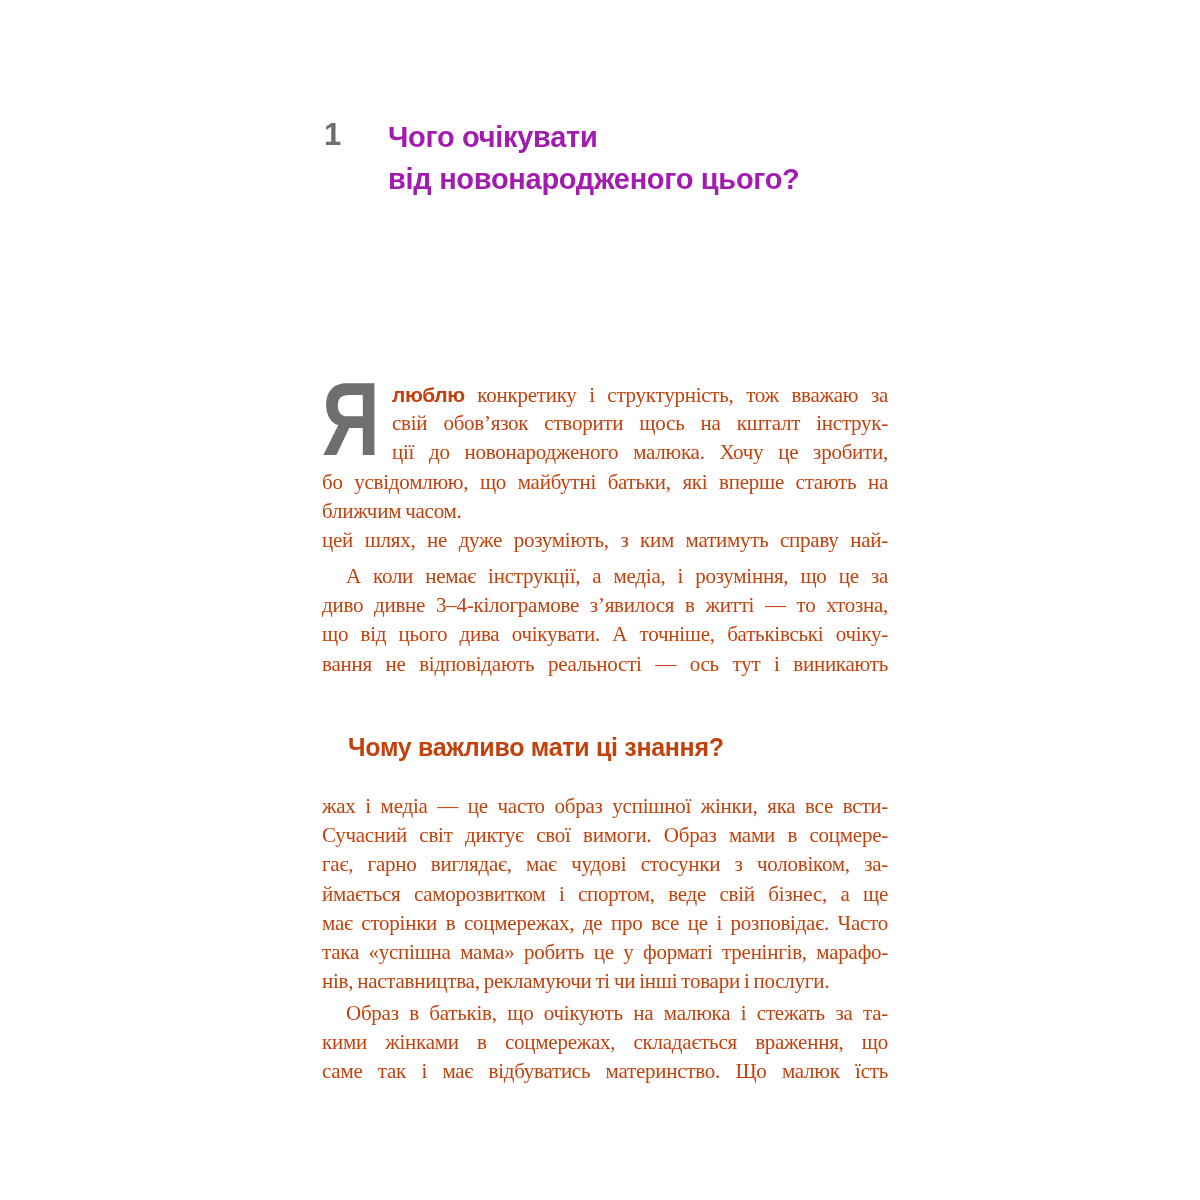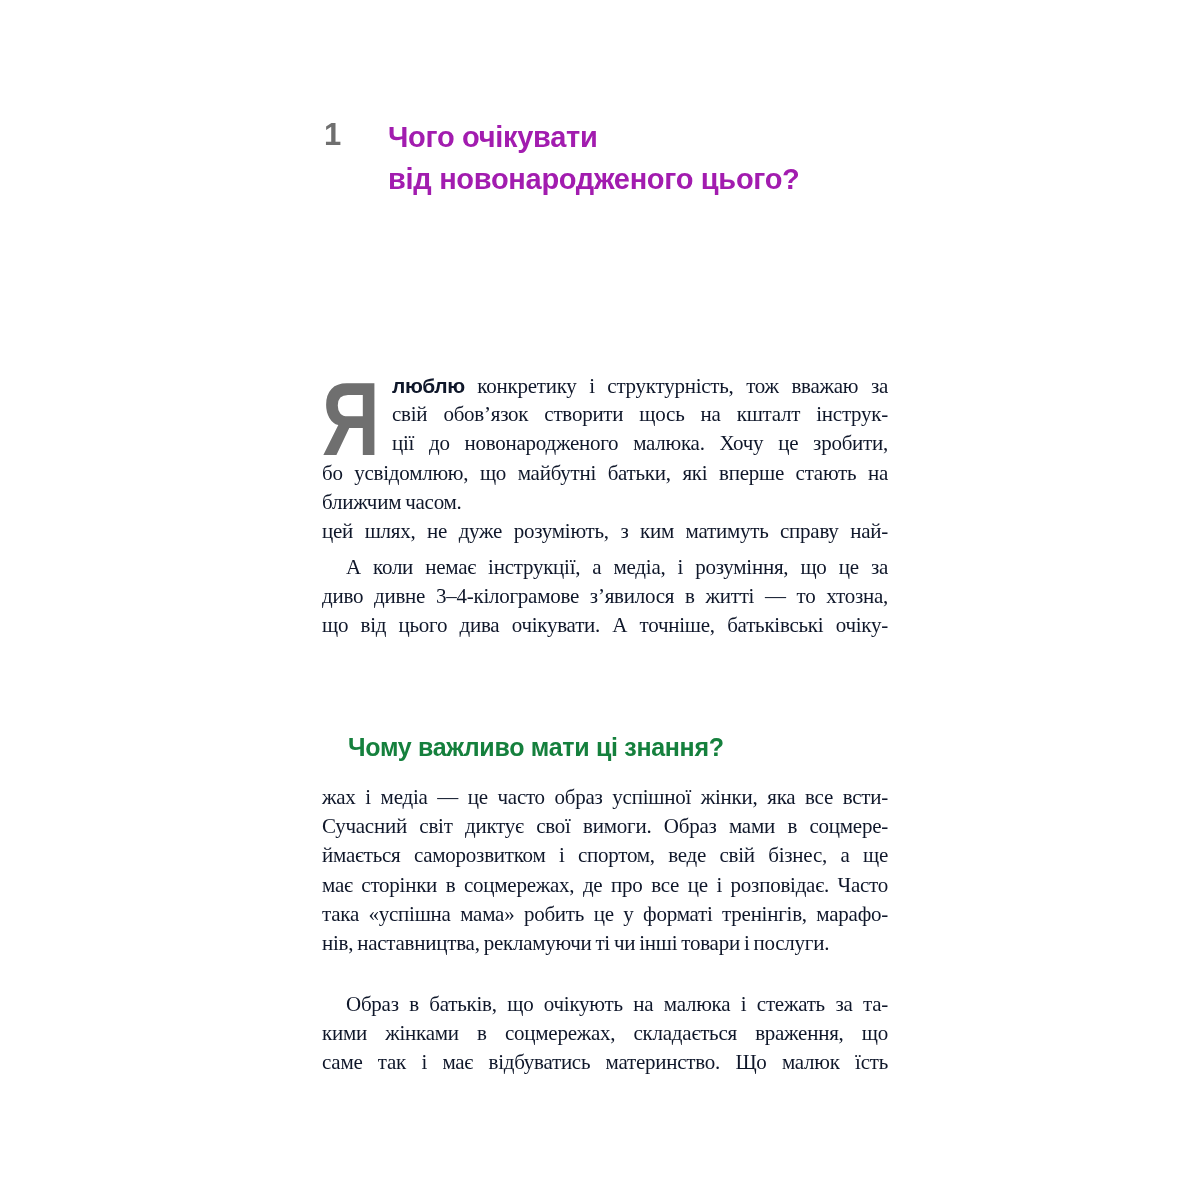--- a/index.html
+++ b/index.html
@@ -34,44 +34,45 @@
     position:absolute; left:0; top:368px;
     font-family:"Liberation Sans", sans-serif;
     font-weight:700; font-size:103px; line-height:103px;
     color:#6f6f6f;
     transform:scaleX(0.78); transform-origin:0 0;
   }
   
   .block {
     position:absolute; left:0; width:566px;
     font-size:21px; line-height:29.2px;
-    color:#0f172a;
+    color:#c2410c;
     letter-spacing:-0.25px;
     word-spacing:-1px;
+    margin-top:9px;
   }
   .block .line {
     text-align:justify;
     text-align-last:justify;
     height:29.2px;
     white-space:normal;
   }
   .block .line.last { text-align-last:left; }
   .block.beside { left:70px; width:496px; }
   .block.indent-first .line:first-child { text-indent:24px; }
   .lead-word {
     font-family:"Liberation Sans", sans-serif;
     font-weight:700;
     letter-spacing:-0.4px;
   }
   
   .subheading {
     position:absolute; left:26px; top:733px;
     font-family:"Liberation Sans", sans-serif;
     font-weight:700; font-size:25px; line-height:29px;
-    color:#15803d;
+    color:#c2410c;
     letter-spacing:-0.3px;
   }
 </style>
 </head>
 <body>
 
 <div class="page">
   <div class="col">
 
     <div class="chapter-head">
@@ -93,27 +94,29 @@
     <div class="block" style="top:458.6px">
         <div class="line">бо усвідомлюю, що майбутні батьки, які вперше стають на</div>
         <div class="line last">ближчим часом.</div>
         <div class="line">цей шлях, не дуже розуміють, з ким матимуть справу най-</div>
       </div>
 
     <div class="block indent-first" style="top:553px">
         <div class="line">А коли немає інструкції, а медіа, і розуміння, що це за</div>
         <div class="line">диво дивне 3–4-кілограмове з’явилося в житті — то хтозна,</div>
         <div class="line">що від цього дива очікувати. А точніше, батьківські очіку-</div>
+        <div class="line">вання не відповідають реальності — ось тут і виникають</div>
       </div>
 
     <div class="subheading">Чому важливо мати ці знання?</div>
 
     <div class="block" style="top:783px">
         <div class="line">жах і медіа — це часто образ успішної жінки, яка все всти-</div>
         <div class="line">Сучасний світ диктує свої вимоги. Образ мами в соцмере-</div>
+        <div class="line">гає, гарно виглядає, має чудові стосунки з чоловіком, за-</div>
         <div class="line">ймається саморозвитком і спортом, веде свій бізнес, а ще</div>
         <div class="line">має сторінки в соцмережах, де про все це і розповідає. Часто</div>
         <div class="line">така «успішна мама» робить це у форматі тренінгів, марафо-</div>
         <div class="line last">нів, наставництва, рекламуючи ті чи інші товари і послуги.</div>
       </div>
 
     <div class="block indent-first" style="top:990px">
         <div class="line">Образ в батьків, що очікують на малюка і стежать за та-</div>
         <div class="line">кими жінками в соцмережах, складається враження, що</div>
         <div class="line">саме так і має відбуватись материнство. Що малюк їсть</div>

